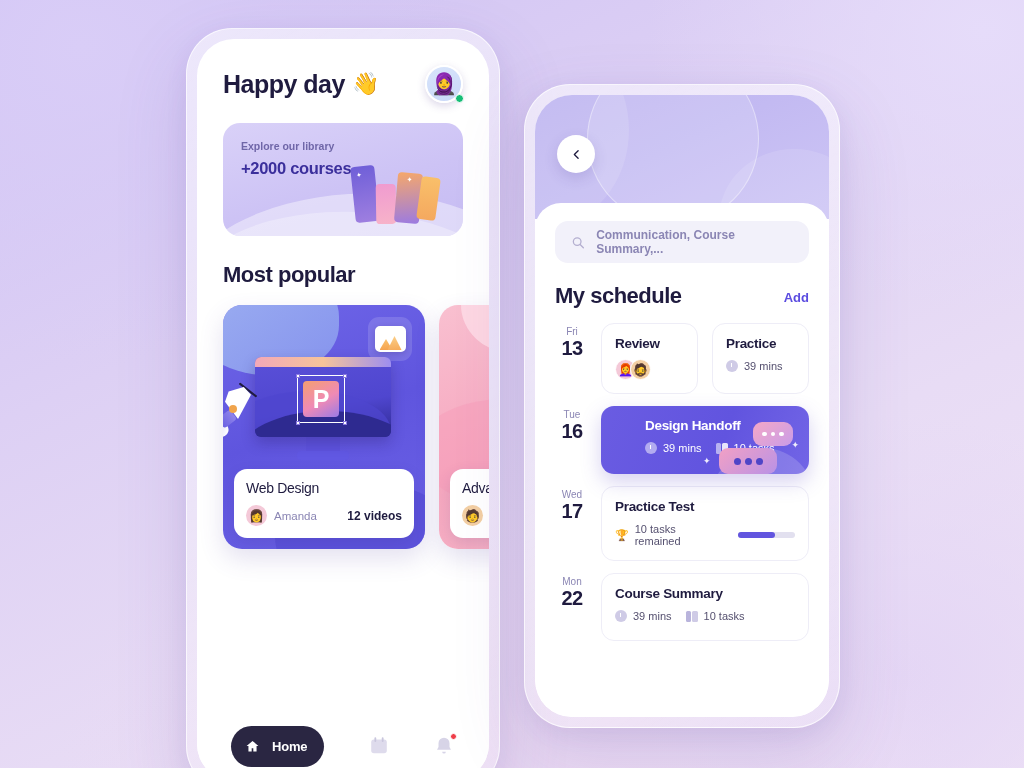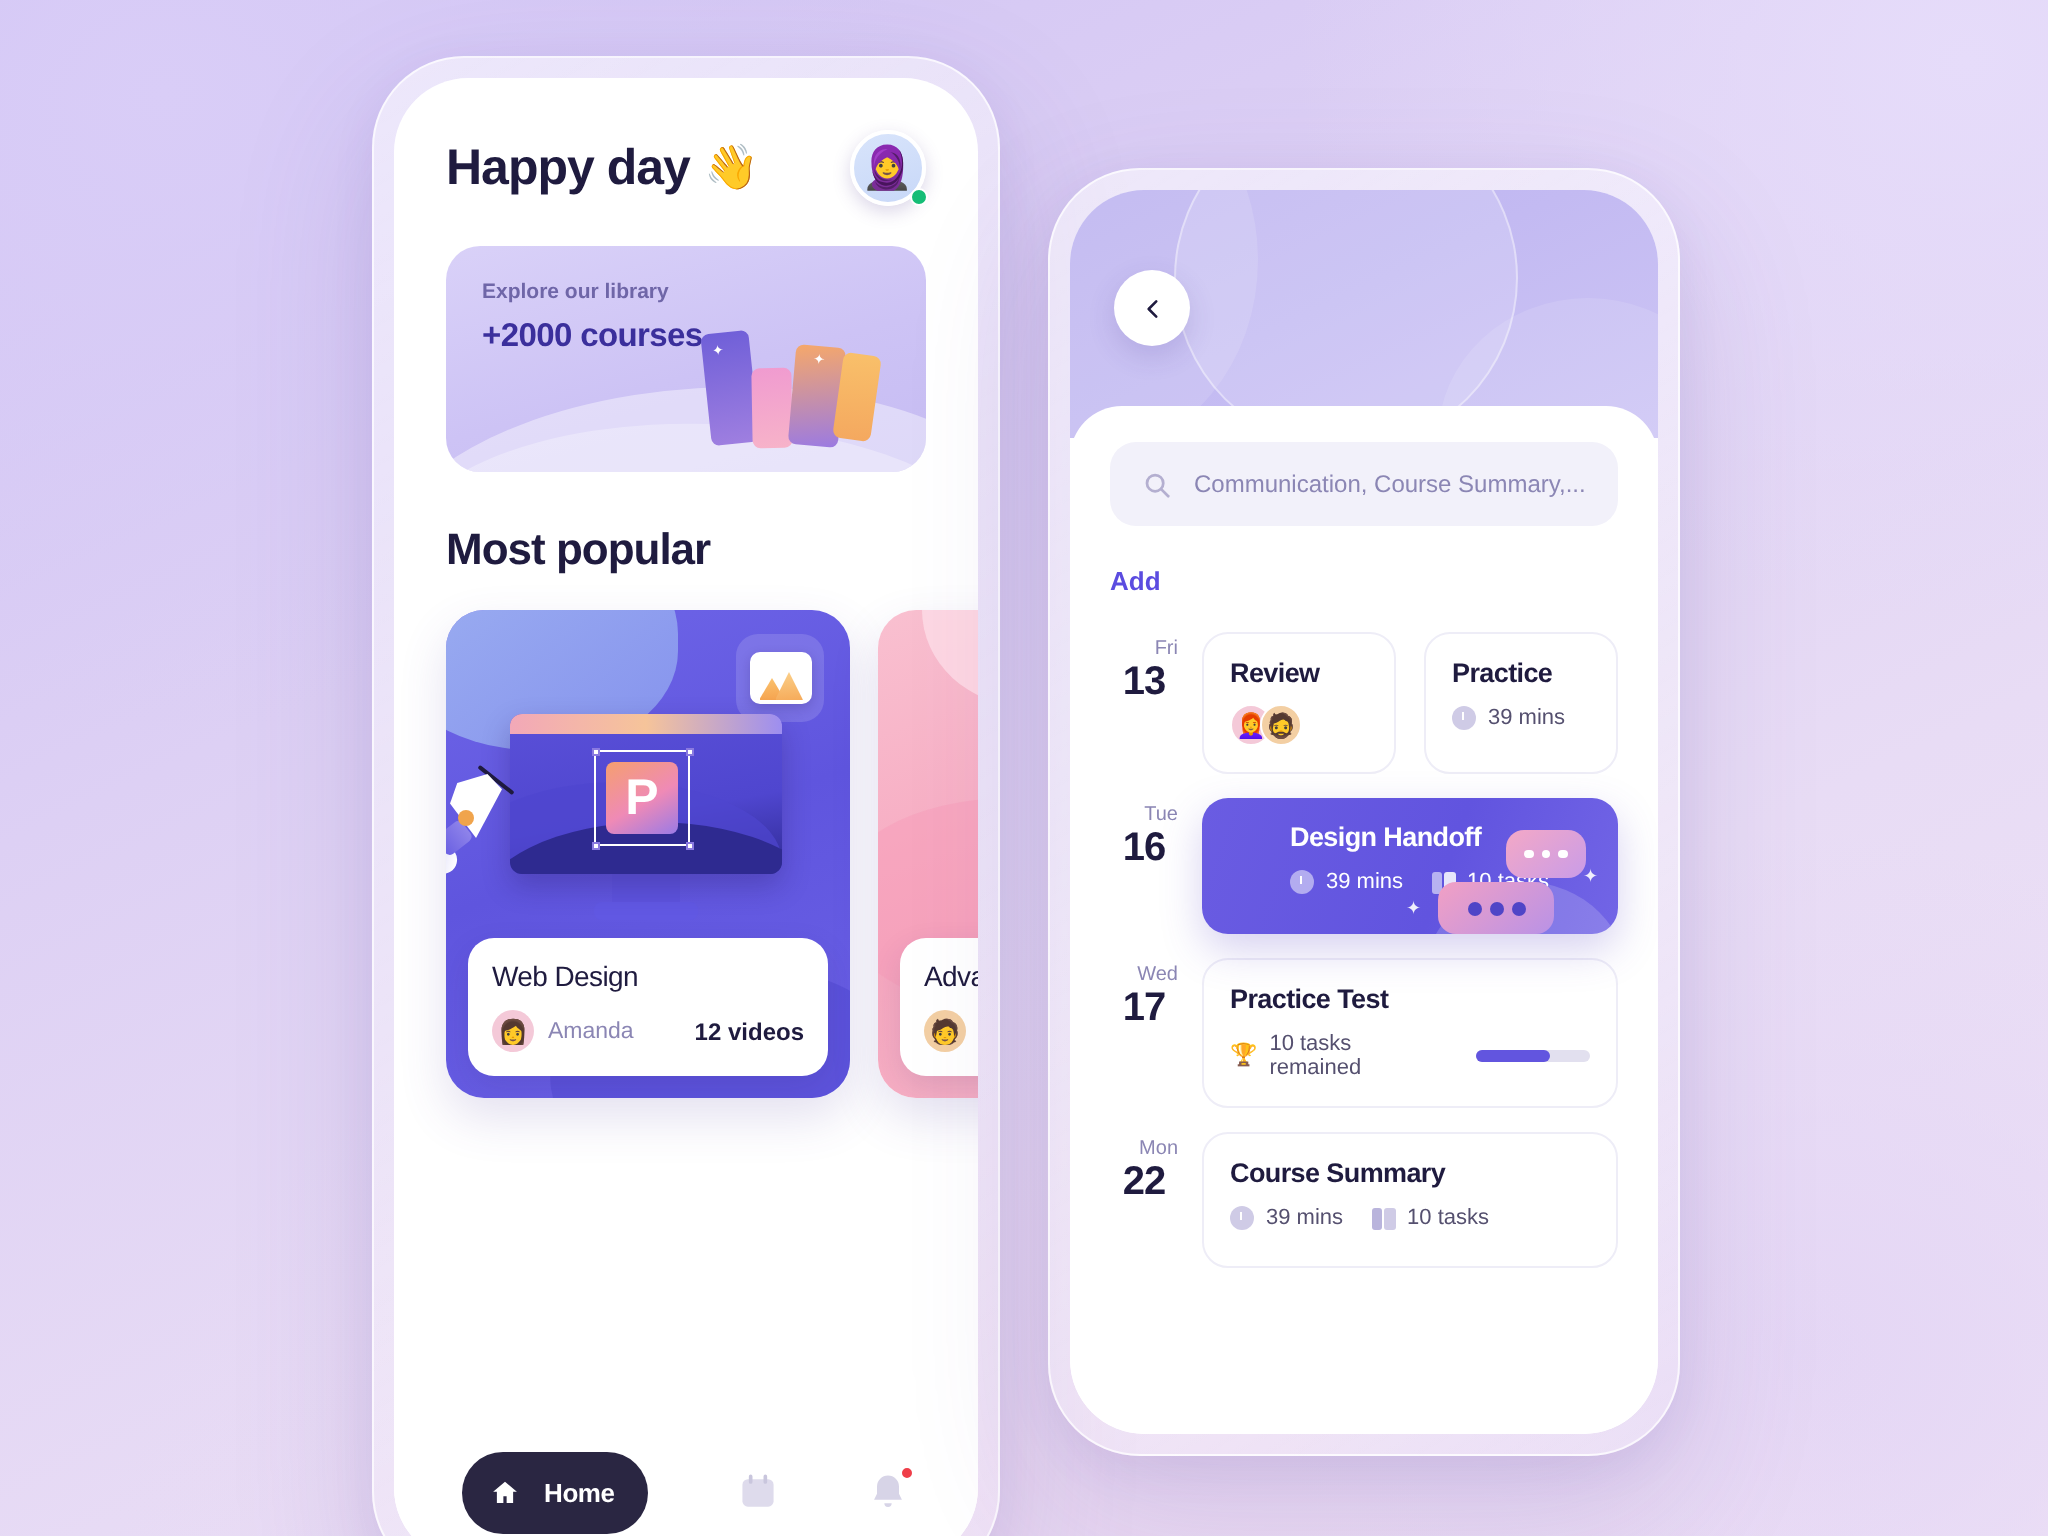--- a/index.html
+++ b/index.html
@@ -244,30 +244,30 @@
   }
   .p2-sheet {
     position: absolute; left: 0; right: 0; top: 108px; bottom: 0;
     background: #fff; border-radius: 26px 26px 37px 37px;
     padding: 18px 20px 0 20px;
   }
   .search {
     height: 42px; border-radius: 13px; background: #f2f1fa;
     display: flex; align-items: center; gap: 11px; padding: 0 16px;
   }
-  .search .ph { font-size: 12px; color: #8b86b4; font-weight: 400; }
+  .search .ph { font-size: 12px; color: #8b86b4; font-weight: 700; }
 
   .sched-head { margin-top: 20px; display: flex; align-items: flex-end; justify-content: space-between; }
   .sched-title { font-size: 22px; font-weight: 700; color: #1f1b3f; letter-spacing: -0.5px; }
   .add-link { font-size: 13px; font-weight: 700; color: #5b4ce0; margin-bottom: 4px; }
 
   .rows { margin-top: 14px; }
   .srow { display: flex; gap: 12px; margin-bottom: 12px; }
   .date { width: 34px; flex: 0 0 34px; padding-top: 3px; text-align: center; }
-  .dow { font-size: 10px; color: #8b86b4; font-weight: 500; text-align: right; }
+  .dow { font-size: 10px; color: #8b86b4; font-weight: 500; }
   .dnum { font-size: 20px; font-weight: 700; color: #1f1b3f; line-height: 1.1; letter-spacing: -0.5px; }
   .rbody { flex: 1; display: flex; gap: 14px; }
   .ecard {
     flex: 1; border-radius: 13px; border: 1px solid #eeedf7; background: #fff;
     padding: 12px 13px 13px 13px; min-height: 68px;
   }
   .ecard.accent {
     background: linear-gradient(110deg,#6a5ce2 0%, #6154df 58%, #7265e6 100%);
     border: none; position: relative; overflow: hidden;
     box-shadow: 0 8px 20px rgba(95,75,200,0.25);
@@ -452,20 +452,21 @@
 
       <div class="search">
         <svg width="15" height="15" viewBox="0 0 24 24" fill="none" stroke="#b4afd0" stroke-width="2.2">
           <circle cx="10.5" cy="10.5" r="6.5"></circle>
             <path d="M15.5 15.5 21 21" stroke-linecap="round"></path>
         </svg>
         <span class="ph">Communication, Course Summary,...</span>
       </div>
 
       <div class="sched-head">
+        <div class="sched-title">My schedule</div>
         <div class="add-link">Add</div>
       </div>
 
       <div class="rows">
 
         <div class="srow">
           <div class="date">
             <div class="dow">Fri</div>
             <div class="dnum">13</div>
           </div>

